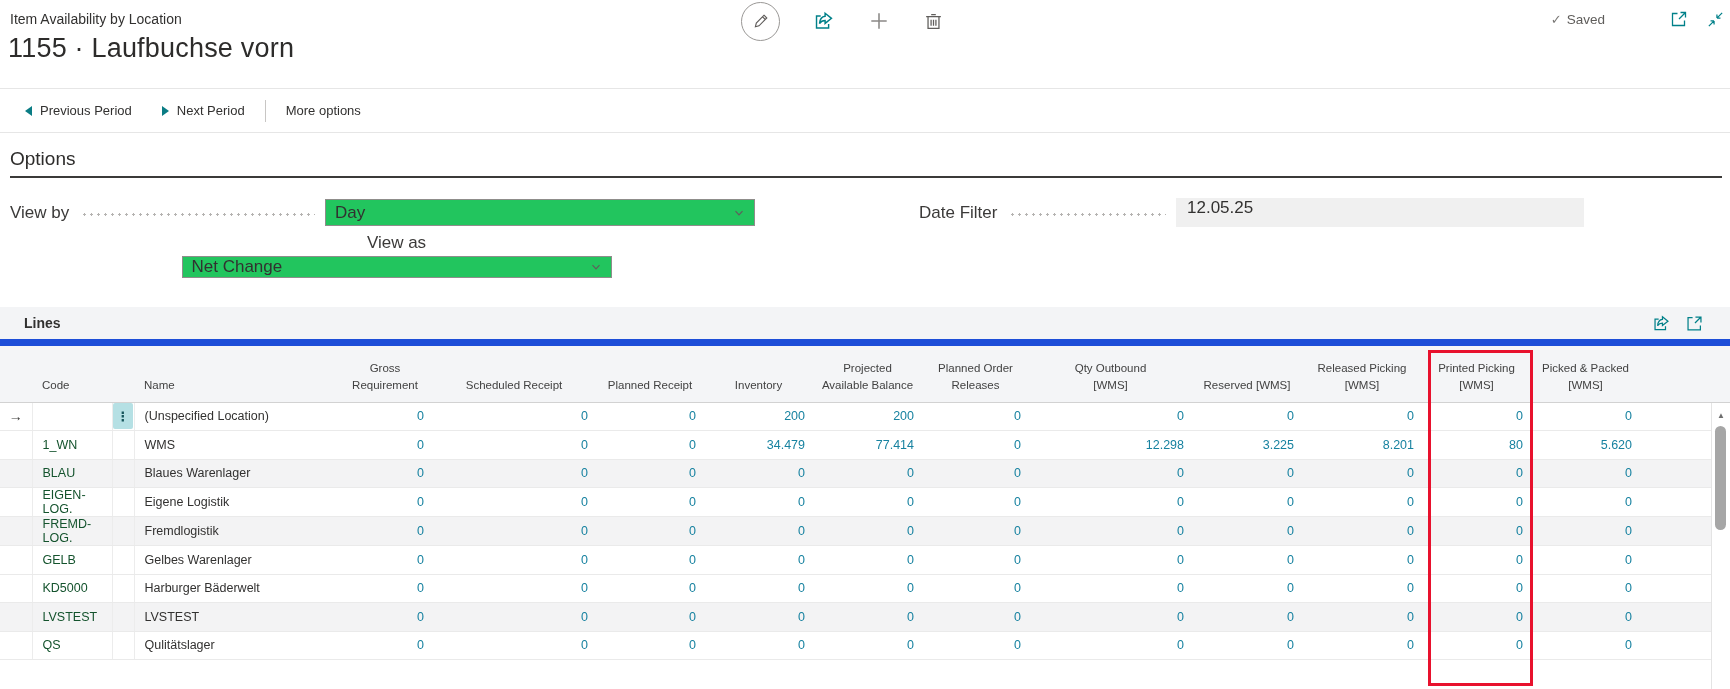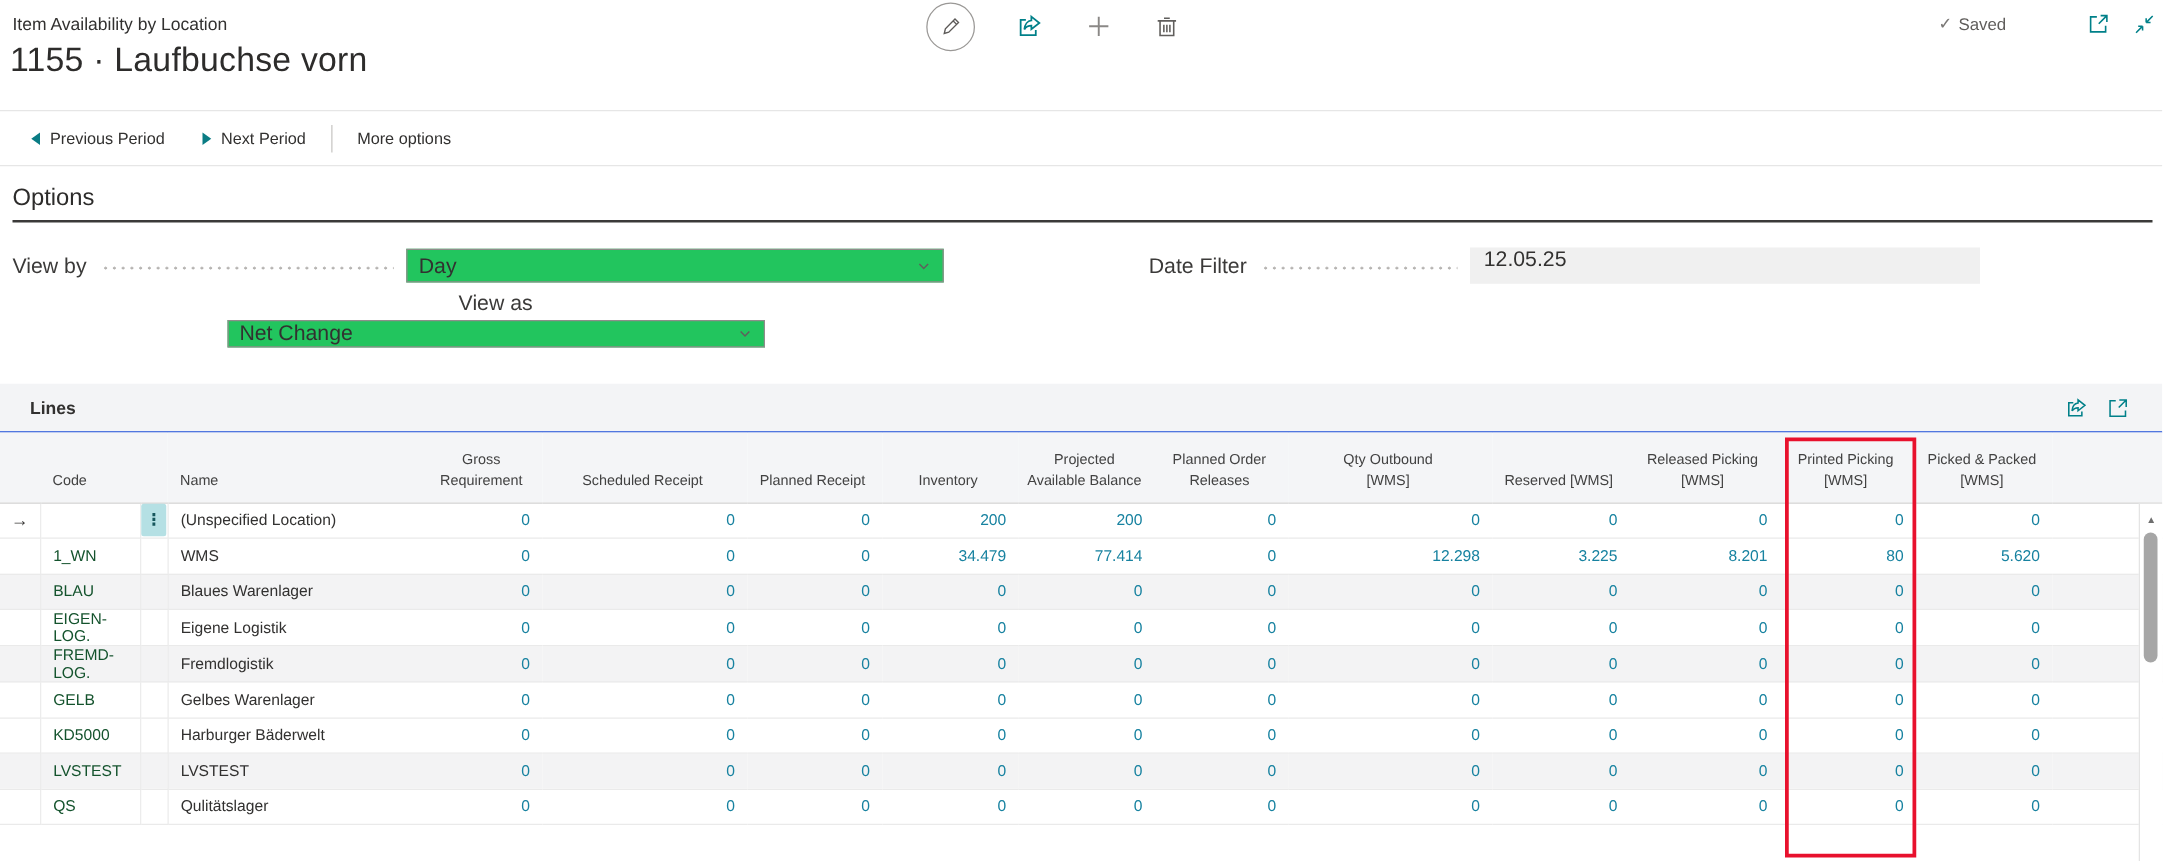--- a/index.html
+++ b/index.html
@@ -40,21 +40,21 @@
   .dots{flex:1;height:3px;margin:3px 10px 0 12px;
         background-image:radial-gradient(circle,#b5b3b1 1px,rgba(0,0,0,0) 1.3px);
         background-size:7px 3px;background-repeat:repeat-x;background-position:0 50%;}
   .select-box{width:430px;height:27px;box-sizing:border-box;border:1px solid #8f8d8b;background:#22c55e;
               display:flex;align-items:center;justify-content:space-between;padding:0 9px;cursor:pointer;}
   .readonly-box{width:408px;height:29px;box-sizing:border-box;background:#f0f0f0;
                 display:flex;padding:0 11px;}
 
   
   .lines-section{position:absolute;left:0;top:307px;width:1730px;height:382px;}
-  .lines-band{height:39px;box-sizing:border-box;background:#f3f4f6;border-bottom:1px solid #1d4ed8;
+  .lines-band{height:39px;box-sizing:border-box;background:#f3f4f6;border-bottom:7px solid #1d4ed8;
               display:flex;align-items:center;padding:0 26px 0 24px;justify-content:center;}
   .lines-title{font-size:14px;font-weight:700;color:#323130;}
   .lines-icons{margin-left:auto;display:flex;gap:14px;}
 
   table.grid{table-layout:fixed;border-collapse:collapse;width:1730px;}
   .grid thead tr{height:56px;}
   .grid th{background:#f4f5f7;border-bottom:1px solid #d2d2d2;font-weight:400;font-size:11.5px;
            color:#424242;vertical-align:bottom;padding:4px 6px 7px;white-space:pre-line;line-height:1.5;cursor:pointer;}
   .grid th.l{text-align:left;padding-left:10px;}
   .grid th.r{text-align:center;padding-right:10px;}

